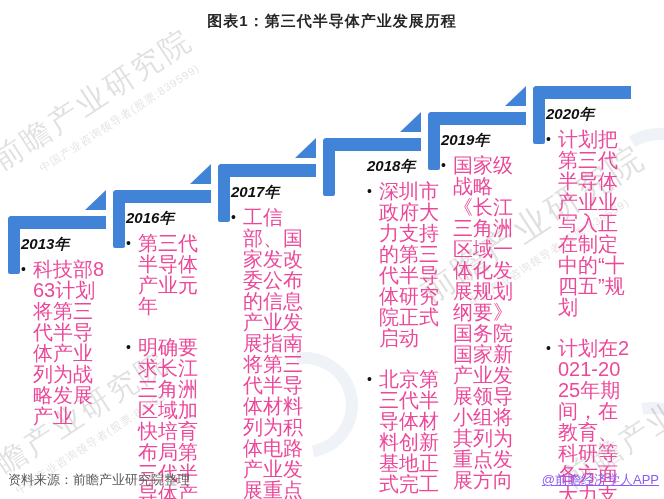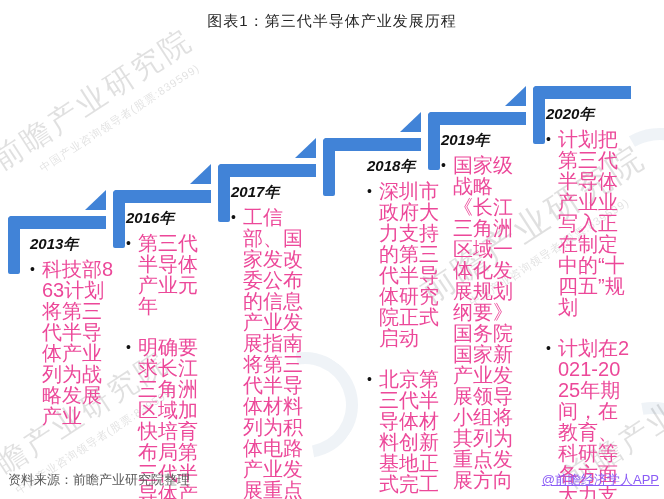--- a/index.html
+++ b/index.html
@@ -4,21 +4,21 @@
 <style>
   html,body{margin:0;padding:0;}
   #stage{
     position:relative; width:664px; height:499px; background:#ffffff;
     overflow:hidden; font-family:"Liberation Sans","DejaVu Sans",sans-serif;
     color:#1a1a1a;
   }
   
   .title{
     position:absolute; top:12px; left:0; width:100%; text-align:center;
-    font-size:15px; font-weight:normal; color:#262626; z-index:3; letter-spacing:1px;
+    font-size:15px; font-weight:bold; color:#262626; z-index:3; letter-spacing:1px;
   }
   
   .hbar{position:absolute; width:98px; height:13px; background:var(--accent); border-radius:4px 0 0 0; z-index:2;}
   .vbar{position:absolute; width:12px; height:58px; background:var(--accent); border-radius:4px 0 2px 2px; z-index:2;}
   .tri{position:absolute; width:21px; height:20px; background:var(--accent);
        clip-path:polygon(100% 0, 100% 100%, 0 100%); z-index:2;}
   .coltext{position:absolute; width:86px; z-index:2;}
   .year{font-size:15px; font-weight:600; color:#111; line-height:21px; margin-bottom:5px;font-style:italic;}
   .bullet{display:flex; margin-bottom:20px;}
   .marker{width:12px; flex:none; font-size:14px; line-height:21px; color:#111;}
@@ -65,21 +65,21 @@
     <div class="brand">前瞻产业研究院</div>
   </div>
   <div class="arc arc1"></div>
   <div class="arc arc2"></div>
   <div class="arc arc3"></div>
 
   <div id="timeline">
       <div class="hbar" style="left: 8px; top: 216px;"></div>
       <div class="vbar" style="left: 8px; top: 216px;"></div>
       <div class="tri" style="left: 85px; top: 190px;"></div>
-      <div class="coltext" style="left: 30px; top: 233px;">
+      <div class="coltext" style="left: 21px; top: 233px;">
         <div class="year">2013年</div>
         <div class="bullet">
           <div class="marker">•</div>
           <div class="btext">科技部863计划将第三代半导体产业列为战略发展产业</div>
         </div>
       </div>
       <div class="hbar" style="left: 113px; top: 190px;"></div>
       <div class="vbar" style="left: 113px; top: 190px;"></div>
       <div class="tri" style="left: 190px; top: 164px;"></div>
       <div class="coltext" style="left: 126px; top: 207px;">

